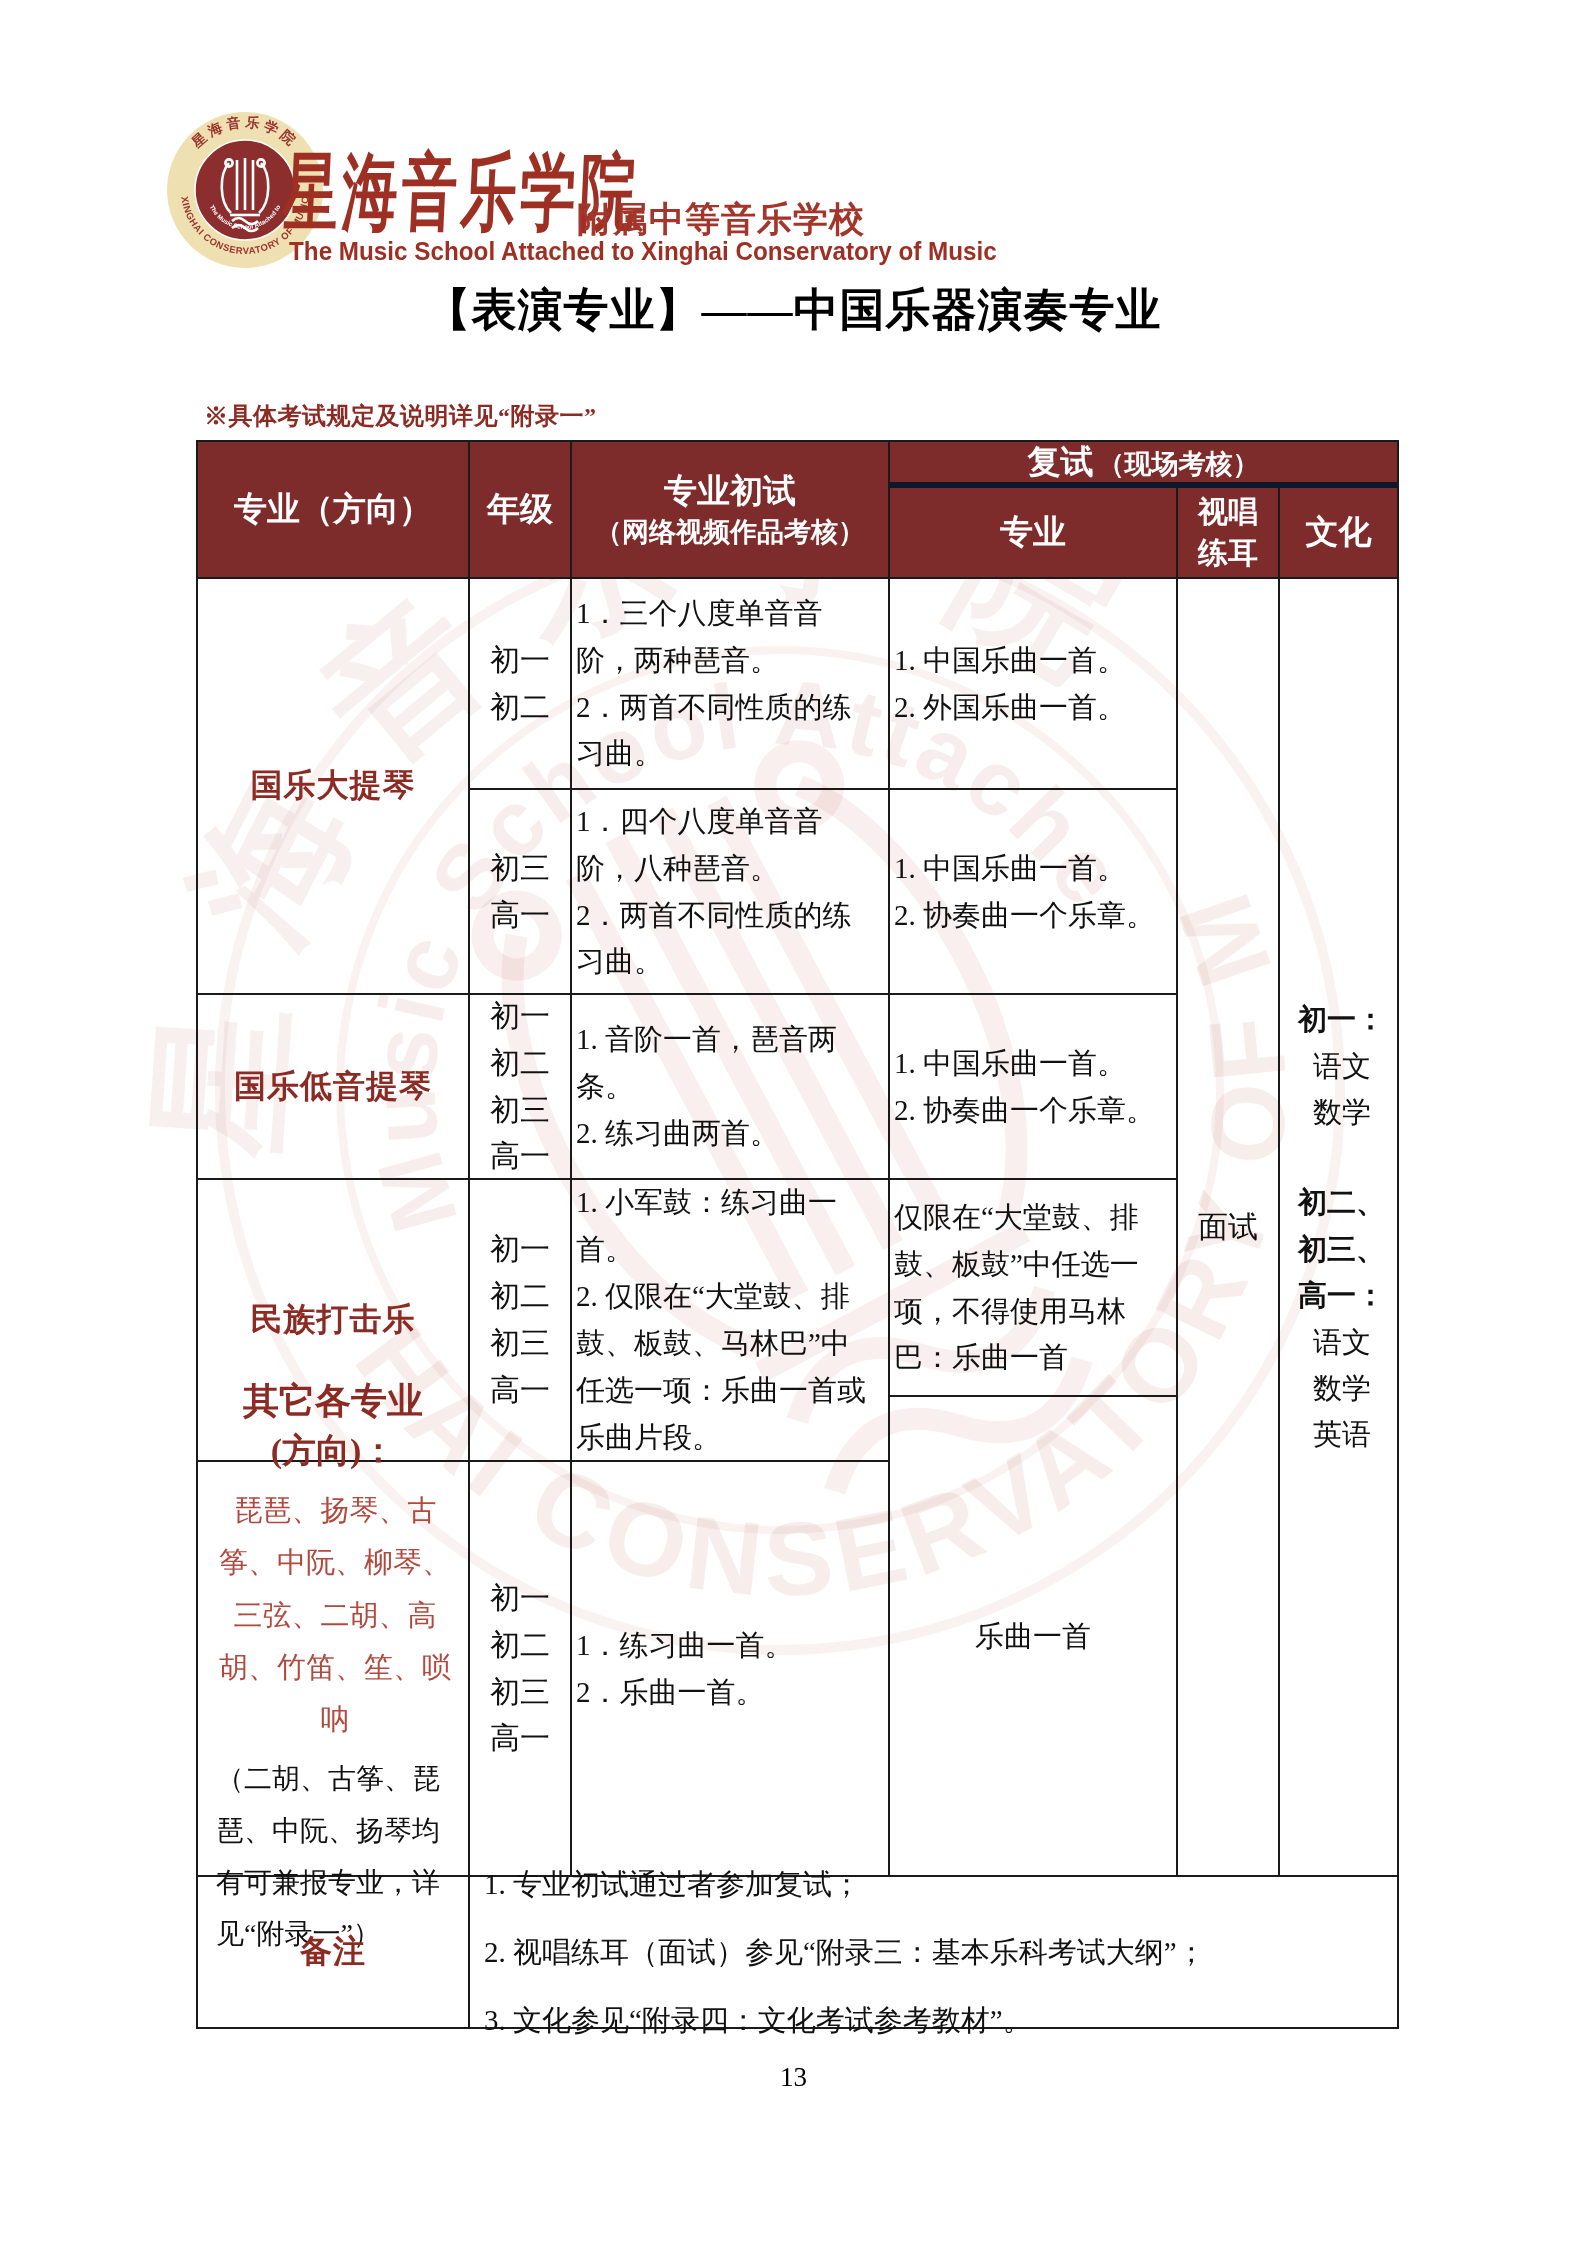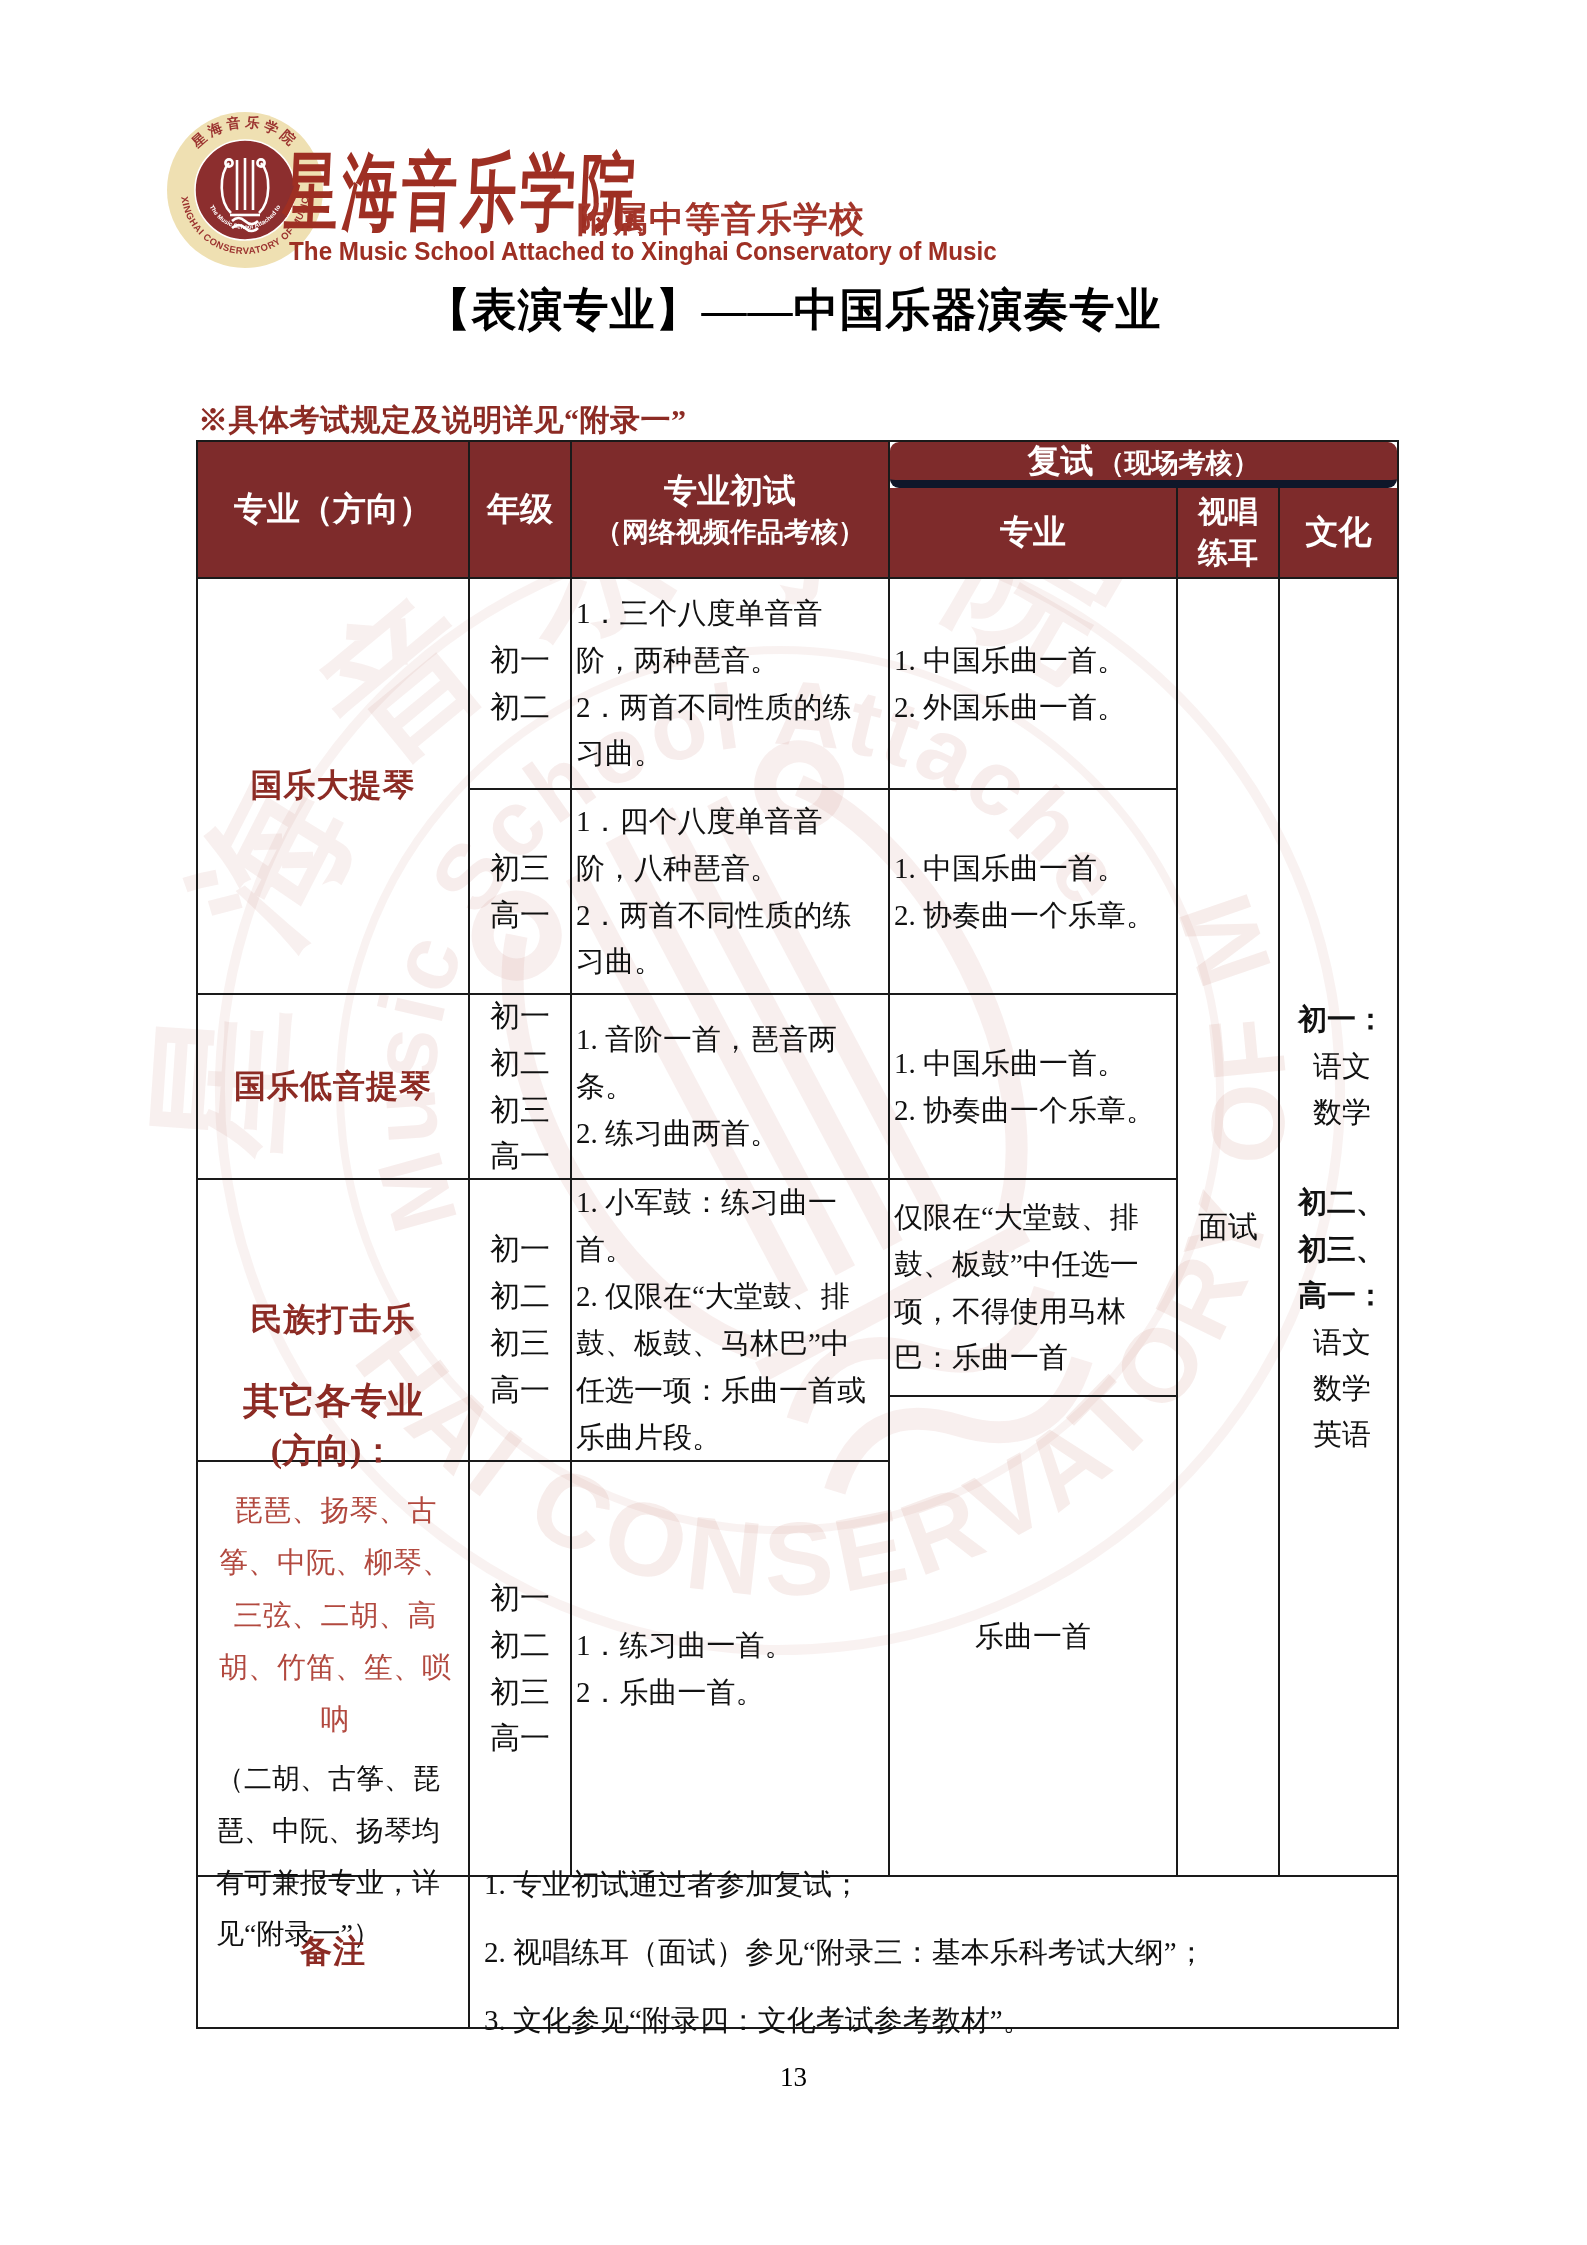--- a/index.html
+++ b/index.html
@@ -35,21 +35,21 @@
     position:absolute;left:289px;top:237px;font-size:25px;font-weight:bold;color:var(--brand-red);
     white-space:nowrap;transform:scaleX(.97);transform-origin:left center;
     font-family:"Liberation Sans","DejaVu Sans",sans-serif;
   }
   
   .doc-title{
     position:absolute;left:0;top:280px;width:100%;text-align:center;
     font-size:45px;font-weight:bold;color:#000;letter-spacing:1px;
   }
   .notice{
-    position:absolute;left:198px;top:400px;font-size:30px;font-weight:bold;color:var(--dark-red);
+    position:absolute;left:204px;top:400px;font-size:24px;font-weight:bold;color:var(--dark-red);
     letter-spacing:.5px;
   }
   
   .exam-table{
     position:absolute;left:196px;top:440px;width:1203px;height:1589px;
     border:2px solid var(--border);
     display:grid;
     grid-template-columns:272px 102px 318px 288px 102px 117px;
     grid-template-rows:46px 91px 211px 205px 185px 217px 65px 415px 150px;
   }
@@ -58,21 +58,21 @@
     border-bottom:2px solid var(--border);
     display:flex;flex-direction:column;justify-content:center;
     font-size:29px;line-height:1.62;
   }
   .cell.br0{border-right:none;}
   .cell.bb0{border-bottom:none;}
   .hd{
     background:var(--header-bg);color:#fff;font-weight:bold;text-align:center;
     align-items:center;font-size:33px;line-height:1.35;
   }
-  .hd.subline{border-bottom:8px solid #0f172a;border-radius:9px;}
+  .hd.subline{border-bottom:6px solid #0f172a;}
   .hd .hd-sub{font-size:27px;font-weight:bold;}
   .hd-retest-wrap{display:flex;align-items:baseline;gap:4px;justify-content:center;}
   .lbl{
     color:var(--dark-red);font-weight:bold;text-align:center;align-items:center;
     font-size:32px;letter-spacing:1px;
   }
   .grades{text-align:center;align-items:center;font-size:30px;line-height:1.56;}
   .body-txt{padding:8px 12px 8px 4px;text-align:left;}
   .center-txt{text-align:center;align-items:center;}
   .others-cell{align-items:center;text-align:center;padding:10px 8px;gap:6px;}

